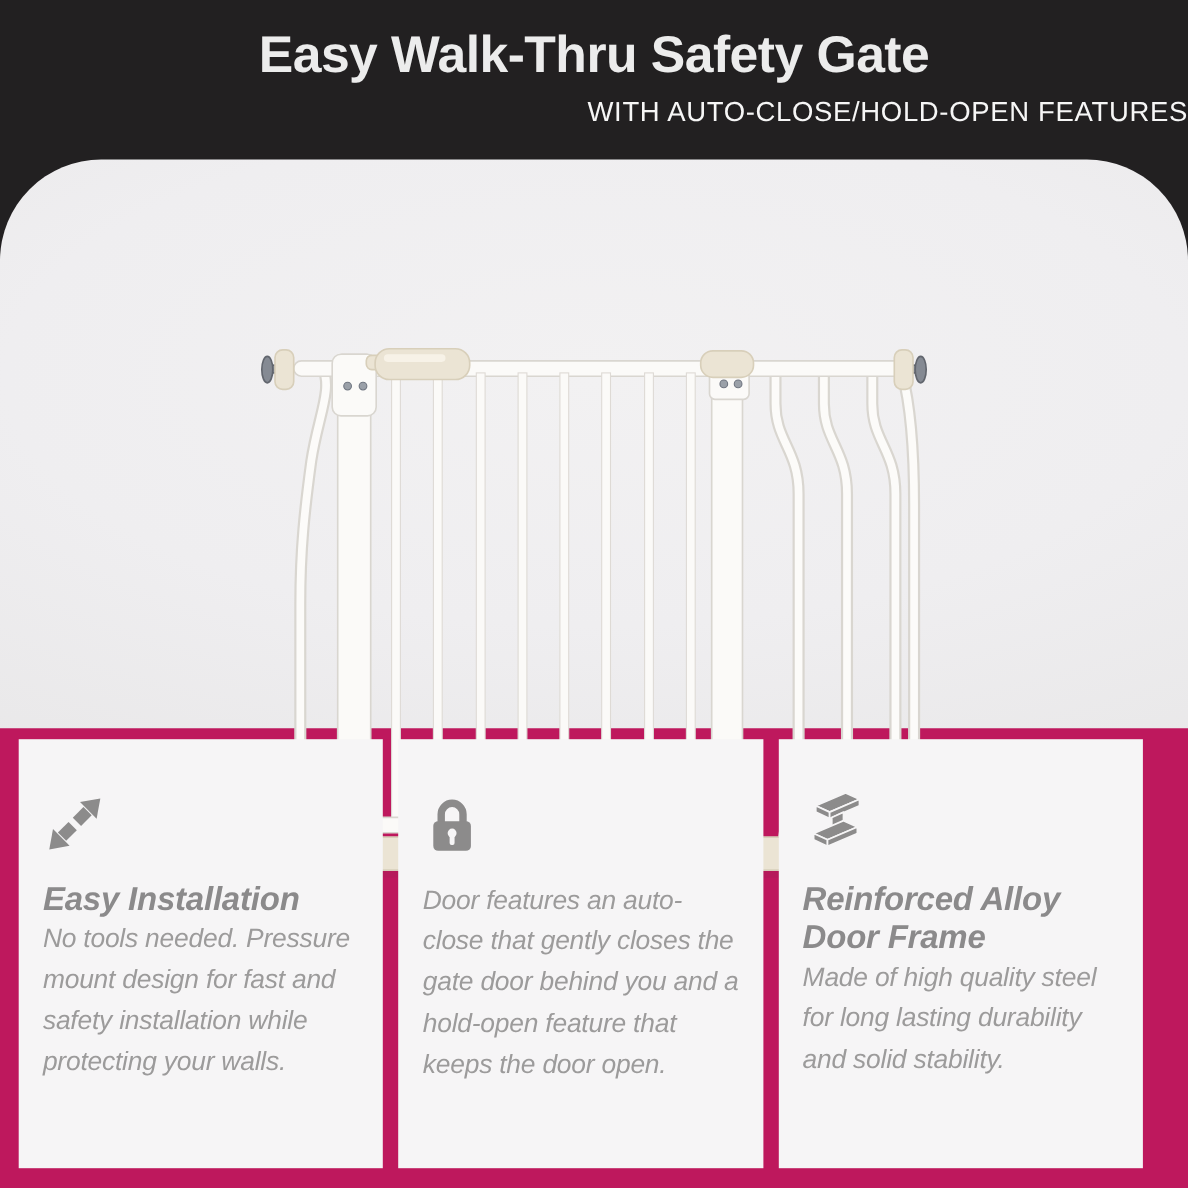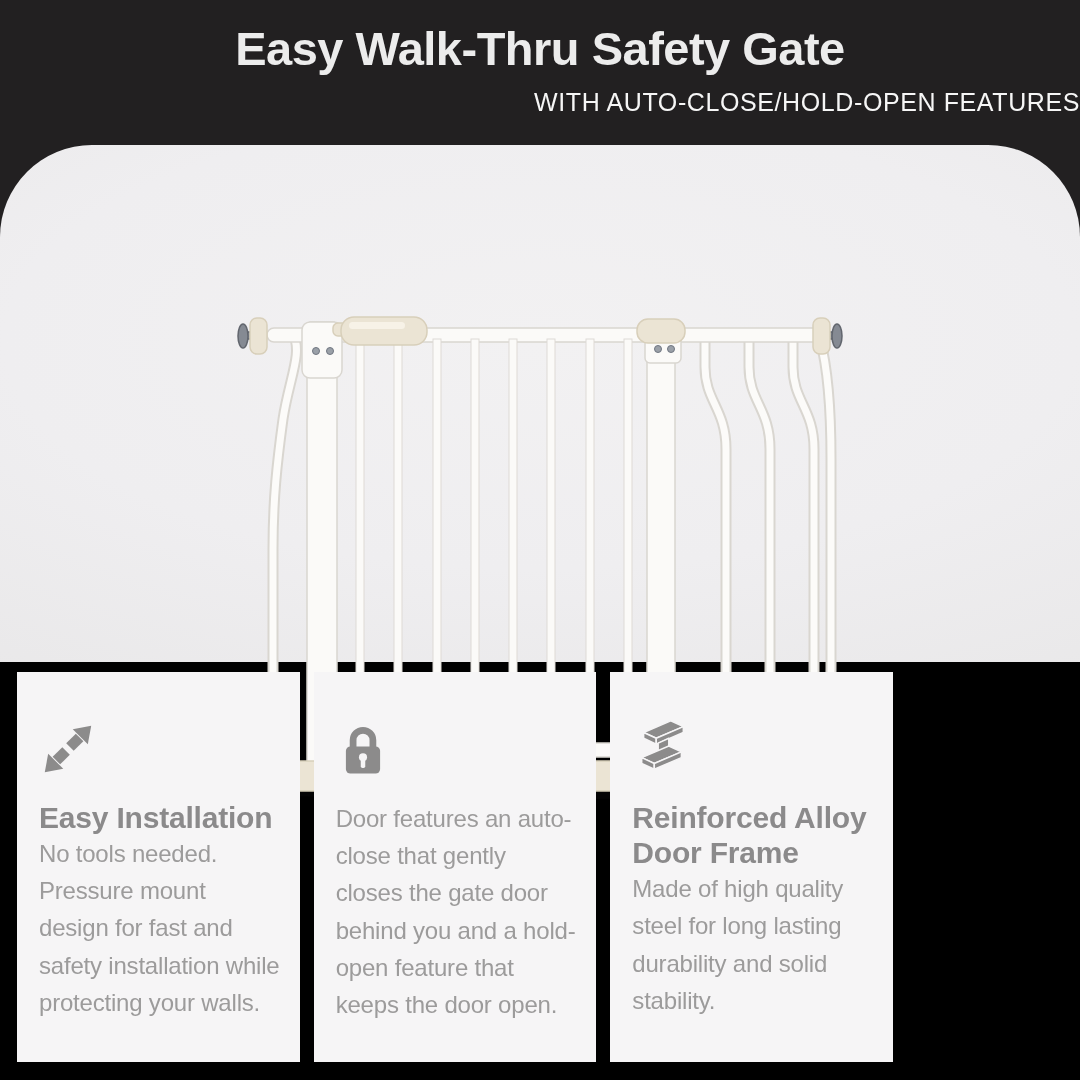--- a/index.html
+++ b/index.html
@@ -1,18 +1,18 @@
 <!DOCTYPE html>
 <html><head>
 <meta charset="utf-8">
 <style>
   html,body{margin:0;padding:0;background:#cfcfcf;}
   #canvas{
     position:relative;width:1080px;height:1080px;overflow:hidden;
-    background:#000000;font-family:"Liberation Sans",sans-serif;
+    background:#be185d;font-family:"Liberation Sans",sans-serif;
     -webkit-font-smoothing:antialiased;
   }
   
   .header-bg{position:absolute;top:0;left:0;width:1080px;height:320px;background:#222021;}
   .header-title{
     position:absolute;top:21px;left:0;width:1080px;text-align:center;
     font-size:47px;font-weight:700;letter-spacing:-0.5px;color:#ececec;
   }
   .header-subtitle{
     position:absolute;top:88px;left:0;width:1080px;text-align:right;
@@ -28,22 +28,22 @@
   
   .po{fill:#fbfaf8;stroke:#d9d6d0;stroke-width:1.5;}
   .cr{fill:#ebe4d4;stroke:#d8cfba;stroke-width:1.5;}
   .bo{stroke:#d9d6d0;stroke-width:11;fill:none;stroke-linecap:round;}
   .bi{stroke:#fcfbf9;stroke-width:7;fill:none;stroke-linecap:round;}
   .mt{fill:#858a93;stroke:#62666e;stroke-width:1.5;}
   .dot{fill:#9aa0a8;stroke:#707681;stroke-width:1;}
   .dbar{fill:#fbfaf8;stroke:#dedad5;stroke-width:1;}
   
   .features{
-    position:absolute;top:672px;left:17px;width:876px;height:390px;
-    display:grid;grid-template-columns:1fr 1fr 1fr;gap:14px;
+    position:absolute;top:672px;left:17px;width:1022px;height:390px;
+    display:grid;grid-template-columns:1fr 1fr 1fr;gap:14px;font-style:italic;
   }
   .card{
     background:#f6f5f6;
     padding:46px 20px 0 22px;box-sizing:border-box;
   }
   .icon-box{height:60px;display:flex;align-items:flex-end;color:#8c8b8b;}
   .card-title{
     margin-top:22px;font-size:30px;font-weight:700;letter-spacing:-0.2px;
     color:#8b8a8b;line-height:1.17;
   }

